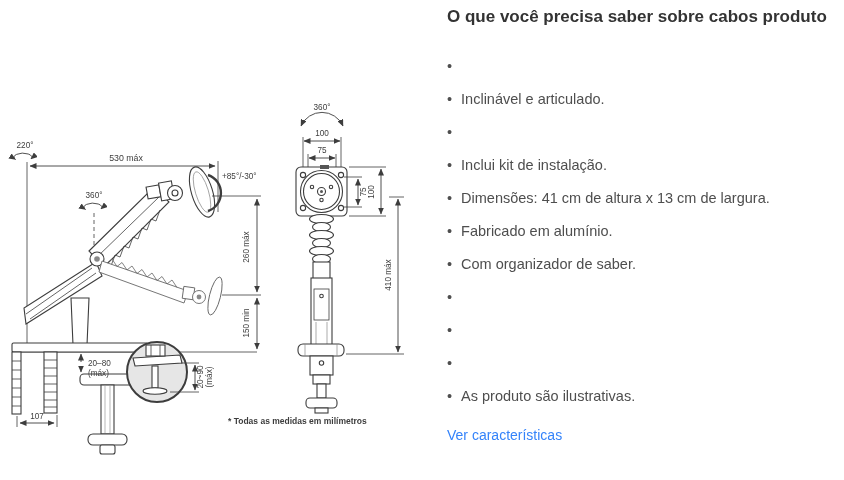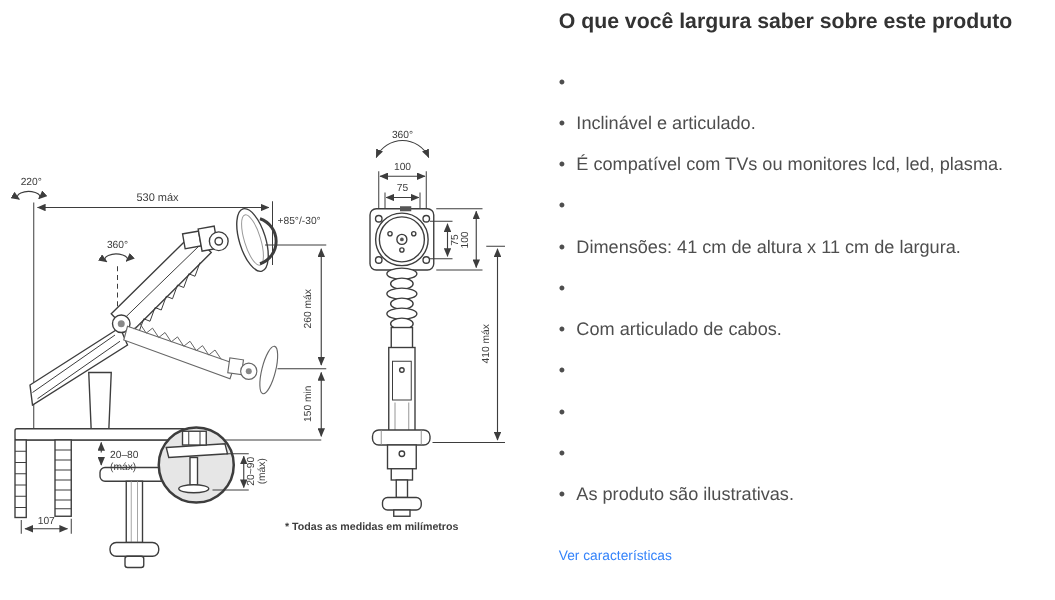--- a/index.html
+++ b/index.html
@@ -13,21 +13,21 @@
   .ln{stroke:#3d3d3d;stroke-width:0.8;fill:none;}
   .ln2{stroke:#3d3d3d;stroke-width:1.1;fill:#fff;}
   .lnG{stroke:#666;stroke-width:0.9;fill:#fff;}
   .dim{stroke:#3d3d3d;stroke-width:0.9;fill:none;}
   .info{position:absolute;left:447px;top:6px;width:392px;}
   .info h2{margin:0 0 28px 0;font-size:17px;line-height:22px;font-weight:bold;color:#333;}
   .info ul{list-style:none;margin:0;padding:0;}
   .info li{display:flex;align-items:flex-start;font-size:14.5px;line-height:20px;
            color:#4e4e4e;margin-bottom:13px;}
   .info li .dot{margin-right:9px;}
-  .link{display:inline-block;margin-top:20px;font-size:11px;color:#3483fa;
+  .link{display:inline-block;margin-top:8px;font-size:14px;color:#3483fa;
         text-decoration:none;cursor:pointer;}
 </style>
 </head>
 <body>
 
 <div class="diagram">
 <svg width="430" height="470" viewBox="0 0 430 470">
   <defs>
     <marker id="ar" markerWidth="7" markerHeight="6" refX="6.5" refY="3" orient="auto-start-reverse" markerUnits="userSpaceOnUse">
       <path d="M0,0 L7,3 L0,6 Z" fill="#3d3d3d"></path>
@@ -193,46 +193,47 @@
       <rect class="ln2" x="306" y="398" width="31" height="10" rx="4" fill="#dcdcdc"></rect>
       <rect class="ln2" x="315" y="408" width="13" height="5" fill="#ececec"></rect>
     </g>
   </g>
 
   <text class="foot" x="228" y="424" text-anchor="start">* Todas as medidas em milímetros</text>
 </svg>
 </div>
 
 <div class="info">
-  <h2>O que você largura saber sobre este produto</h2>
+  <h2>O que você precisa saber sobre cabos produto</h2>
   <ul>
       <li>
         <span class="dot">•</span>
       </li>
       <li>
         <span class="dot">•</span>
         <span>Inclinável e articulado.</span>
       </li>
       <li>
         <span class="dot">•</span>
-        <span>É compatível com TVs ou monitores lcd, led, plasma.</span>
-      </li>
-      <li>
-        <span class="dot">•</span>
-      </li>
-      <li>
-        <span class="dot">•</span>
-        <span>Dimensões: 41 cm de altura x 11 cm de largura.</span>
-      </li>
-      <li>
-        <span class="dot">•</span>
-      </li>
-      <li>
-        <span class="dot">•</span>
-        <span>Com articulado de cabos.</span>
+      </li>
+      <li>
+        <span class="dot">•</span>
+        <span>Inclui kit de instalação.</span>
+      </li>
+      <li>
+        <span class="dot">•</span>
+        <span>Dimensões: 41 cm de altura x 13 cm de largura.</span>
+      </li>
+      <li>
+        <span class="dot">•</span>
+        <span>Fabricado em alumínio.</span>
+      </li>
+      <li>
+        <span class="dot">•</span>
+        <span>Com organizador de saber.</span>
       </li>
       <li>
         <span class="dot">•</span>
       </li>
       <li>
         <span class="dot">•</span>
       </li>
       <li>
         <span class="dot">•</span>
       </li>

